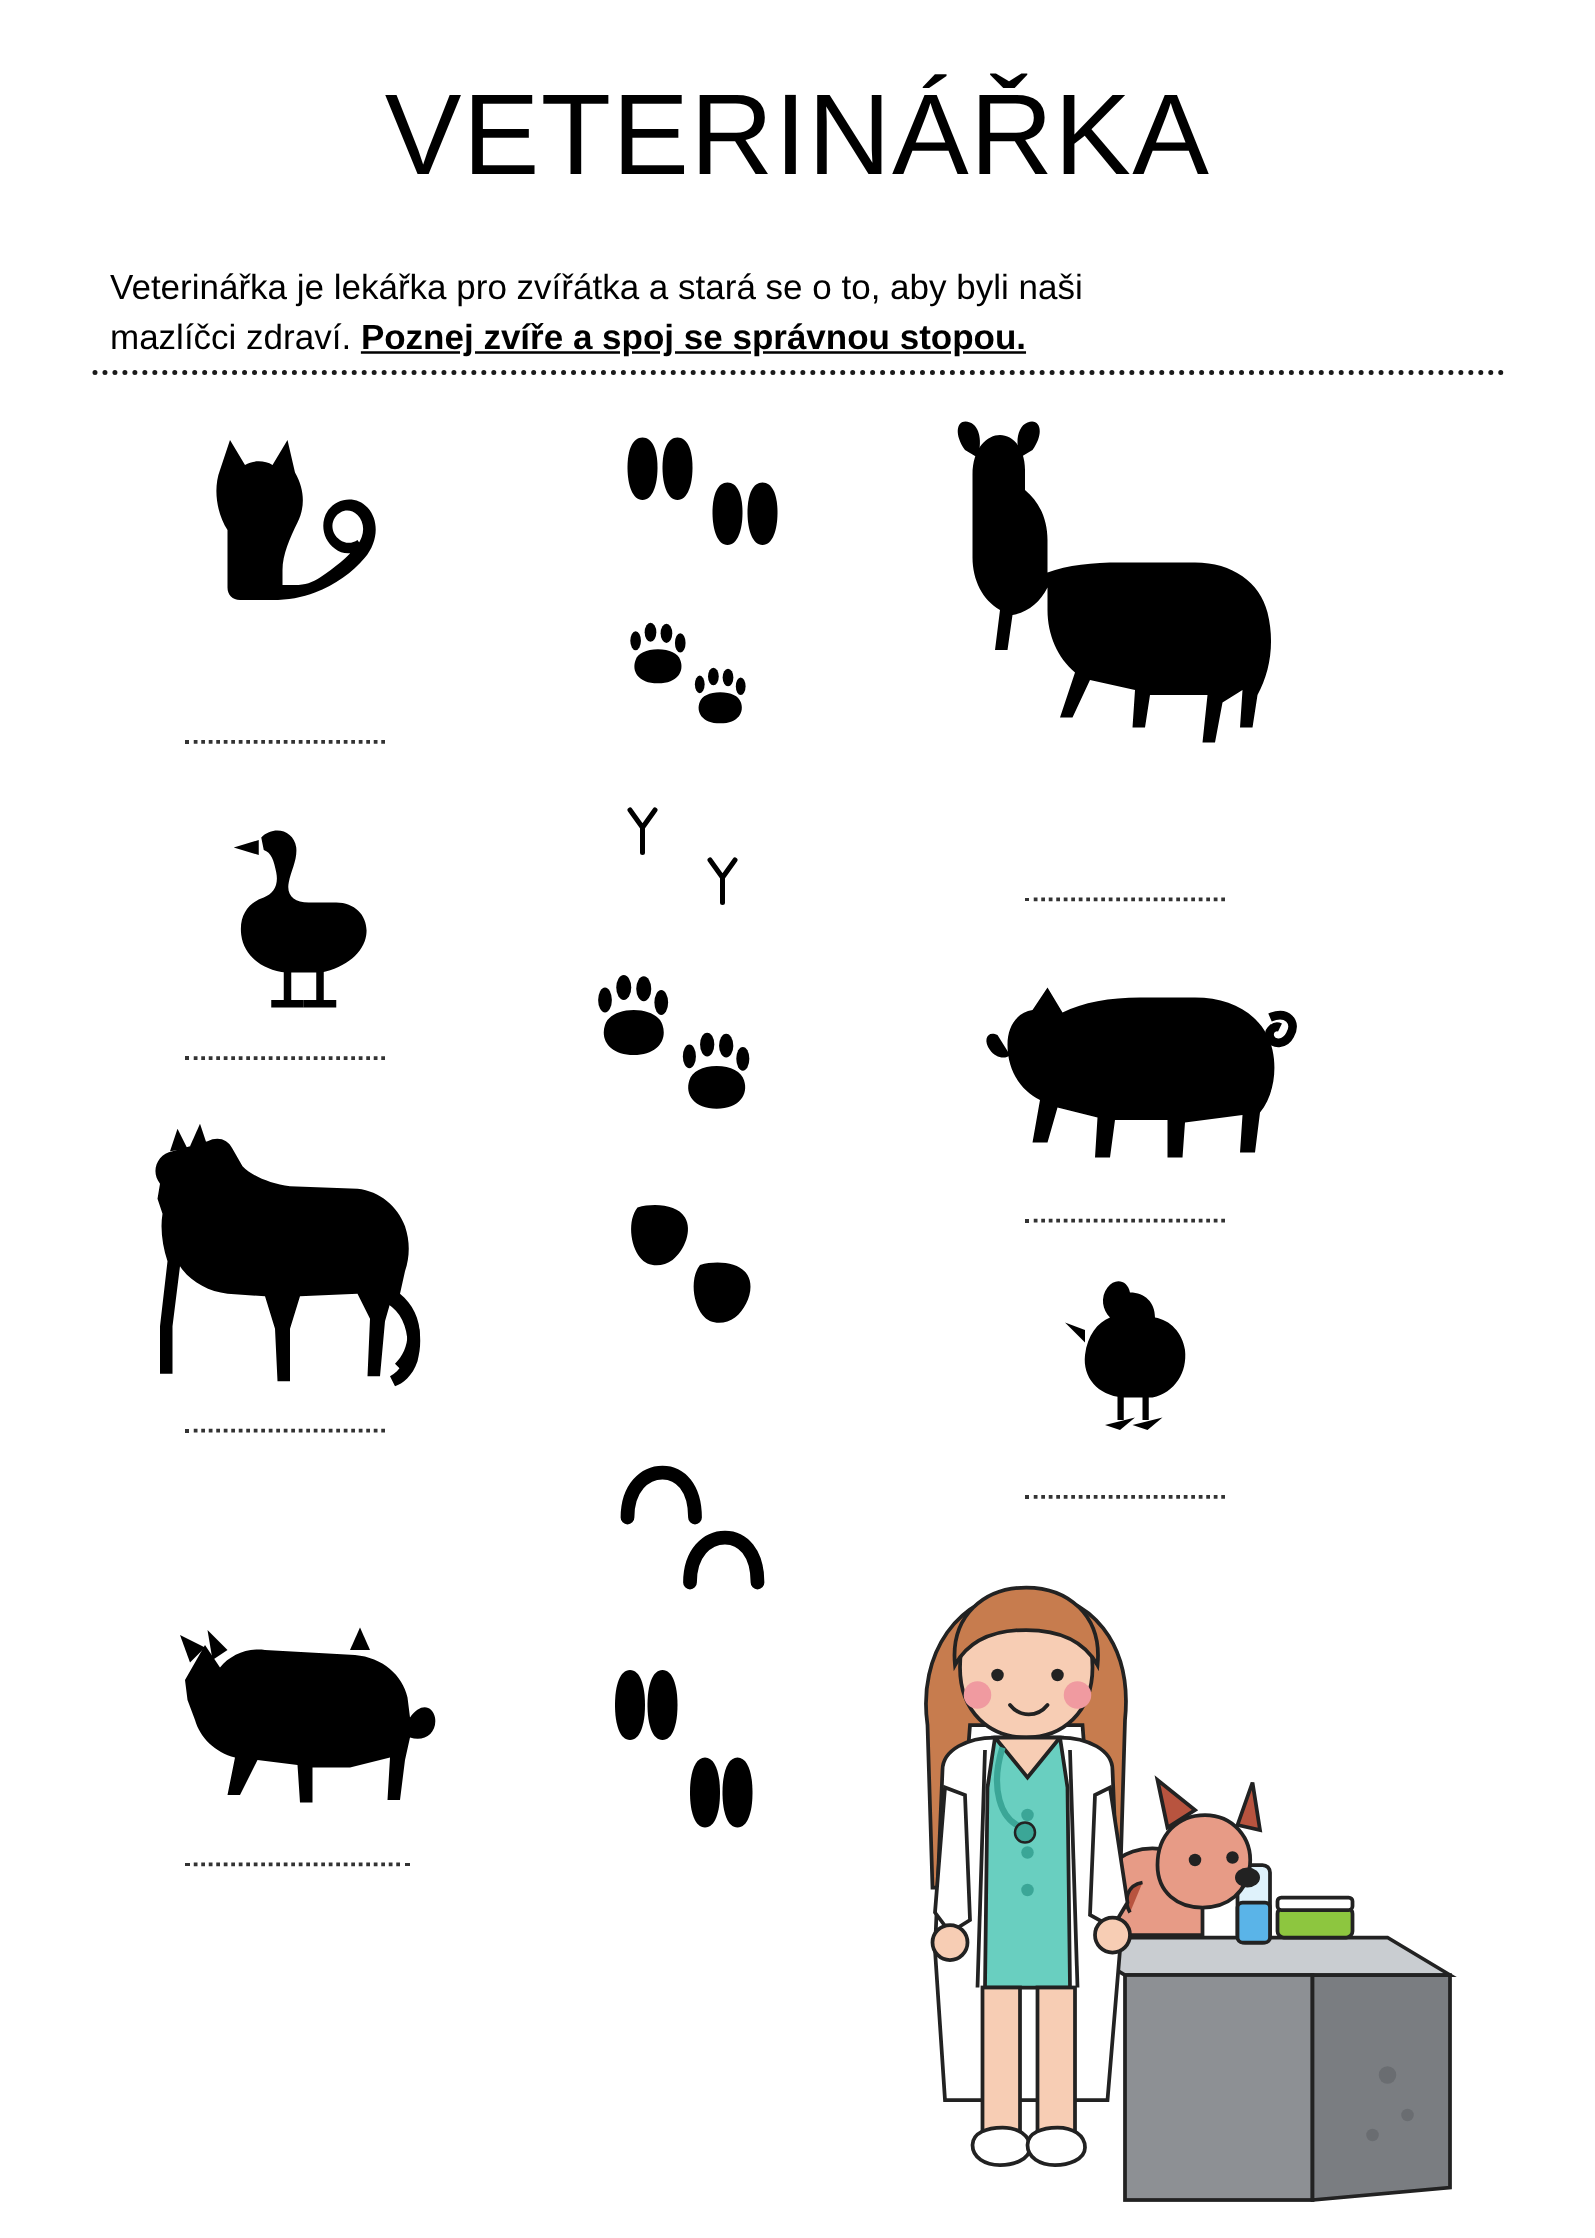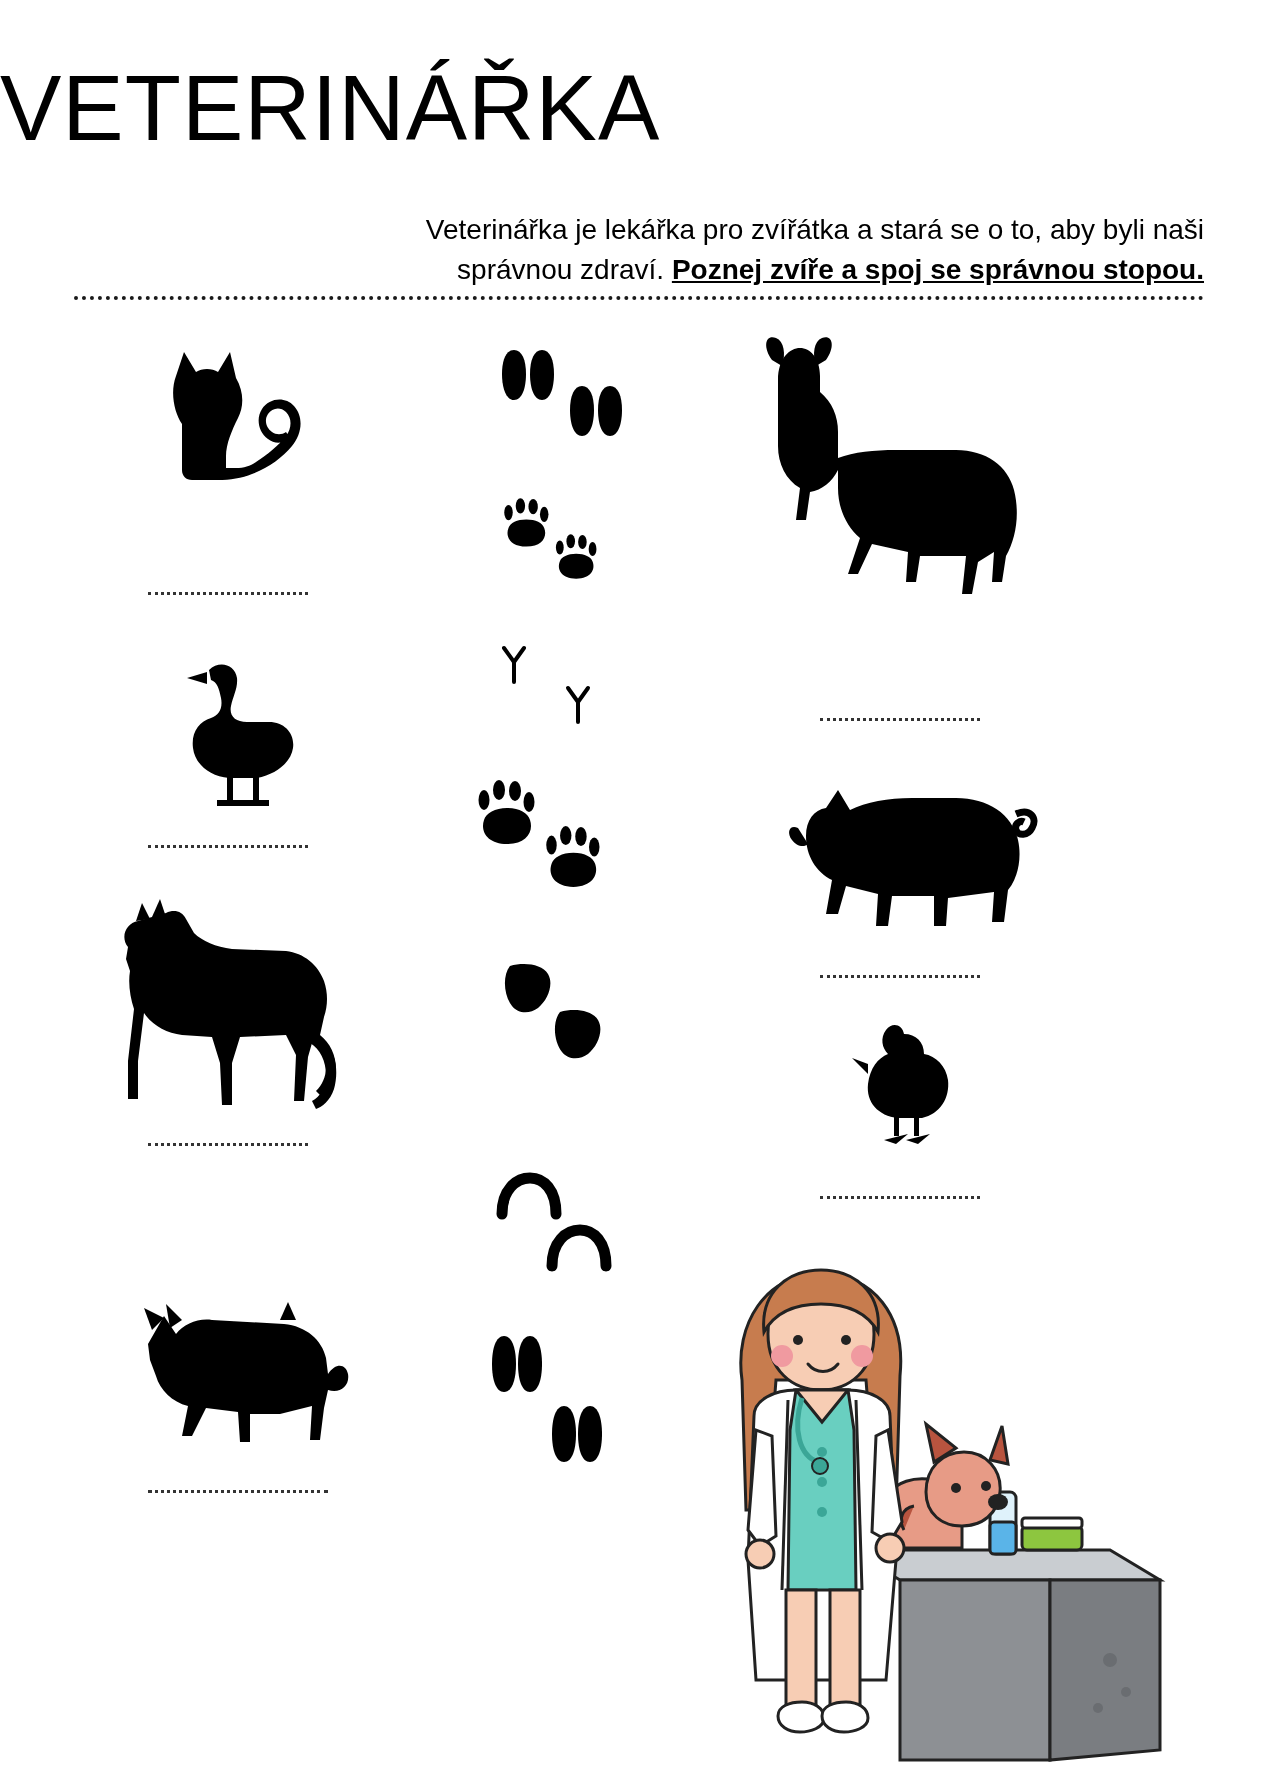--- a/index.html
+++ b/index.html
@@ -20,32 +20,33 @@
     width: 1276px;
     height: 1790px;
   }
 
   
   .title {
     position: absolute;
     top: 62px;
     left: 0;
     width: 1276px;
+    text-align: center;
     font-size: 92px;
     line-height: 1;
     letter-spacing: 1px;
     font-weight: 400;
     font-family: "Liberation Sans", sans-serif;
   }
   .intro {
     position: absolute;
     top: 210px;
-    left: 104px;
+    left: 88px;
     width: 1100px;
-    text-align: right;
+    text-align: left;
     font-size: 28px;
     line-height: 1.42;
     font-family: "Liberation Sans", sans-serif;
   }
   .intro .bold {
     font-weight: bold;
     text-decoration: underline;
   }
   .divider {
     position: absolute;
@@ -72,21 +73,21 @@
 </style>
 </head>
 <body>
 
 <div class="page">
 
   <div class="title">VETERINÁŘKA</div>
 
   <div class="intro">
     <span>Veterinářka je lekářka pro zvířátka a stará se o to, aby byli naši</span><br>
-    <span>správnou zdraví. </span><span class="bold">Poznej zvíře a spoj se správnou stopou.</span>
+    <span>mazlíčci zdraví. </span><span class="bold">Poznej zvíře a spoj se správnou stopou.</span>
   </div>
 
   <div class="divider"></div>
 
   <div class="item" style="left:140px; top:340px; width:200px; height:160px;">
     <svg viewBox="0 0 200 160" width="200" height="160" aria-hidden="true">
       <g fill="#000000">
         <path d="M36 36 L44 12 L56 32 C62 28 72 28 78 32 L90 12 L96 38 C104 52 104 66 98 78 C92 90 86 104 86 116 L86 128 L96 128 C104 128 110 126 116 122 C128 114 138 106 146 96 C152 88 152 78 146 72 C140 66 132 68 128 74 C124 80 126 88 132 92 C136 95 142 95 146 92 L150 98 C144 104 134 104 128 99 C118 92 116 78 122 69 C129 58 145 56 154 66 C164 77 162 94 152 106 C142 118 128 128 112 134 C102 138 90 140 78 140 L52 140 C46 140 42 136 42 130 L42 84 C34 72 30 52 36 36 Z"></path>
         <path d="M47 18 L52 30 L42 33 Z" fill="#000"></path>
       </g>

